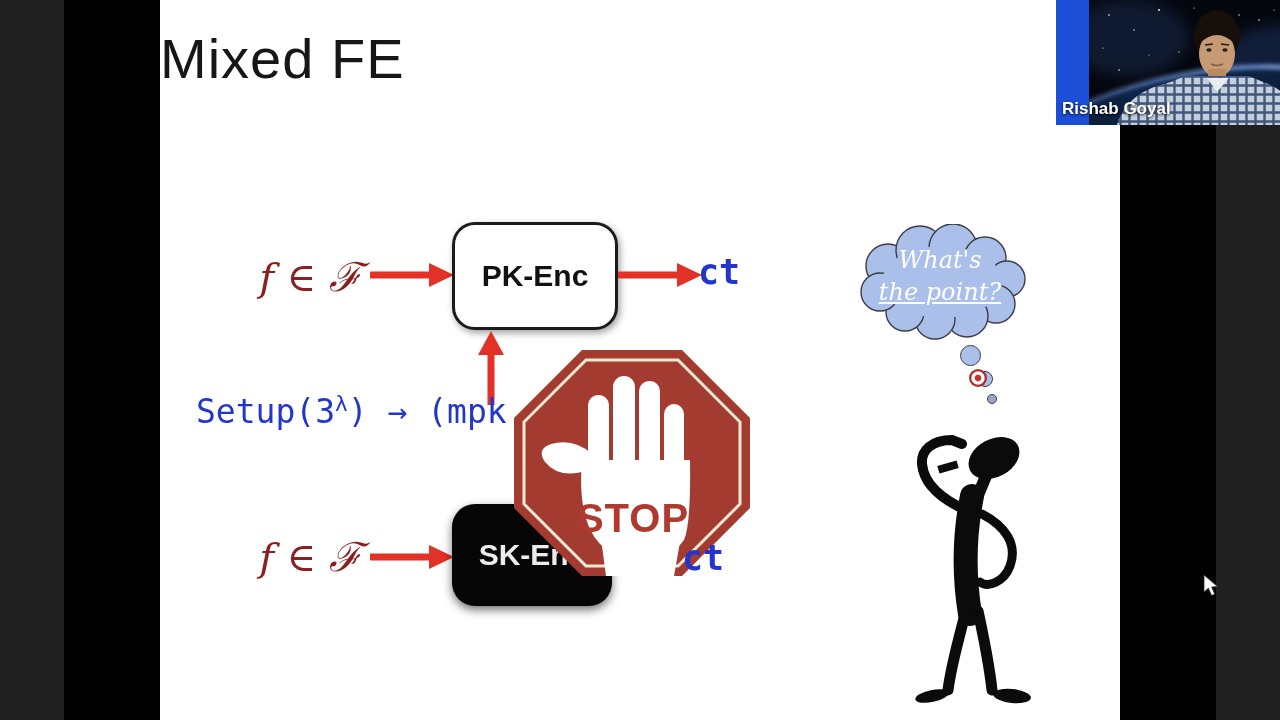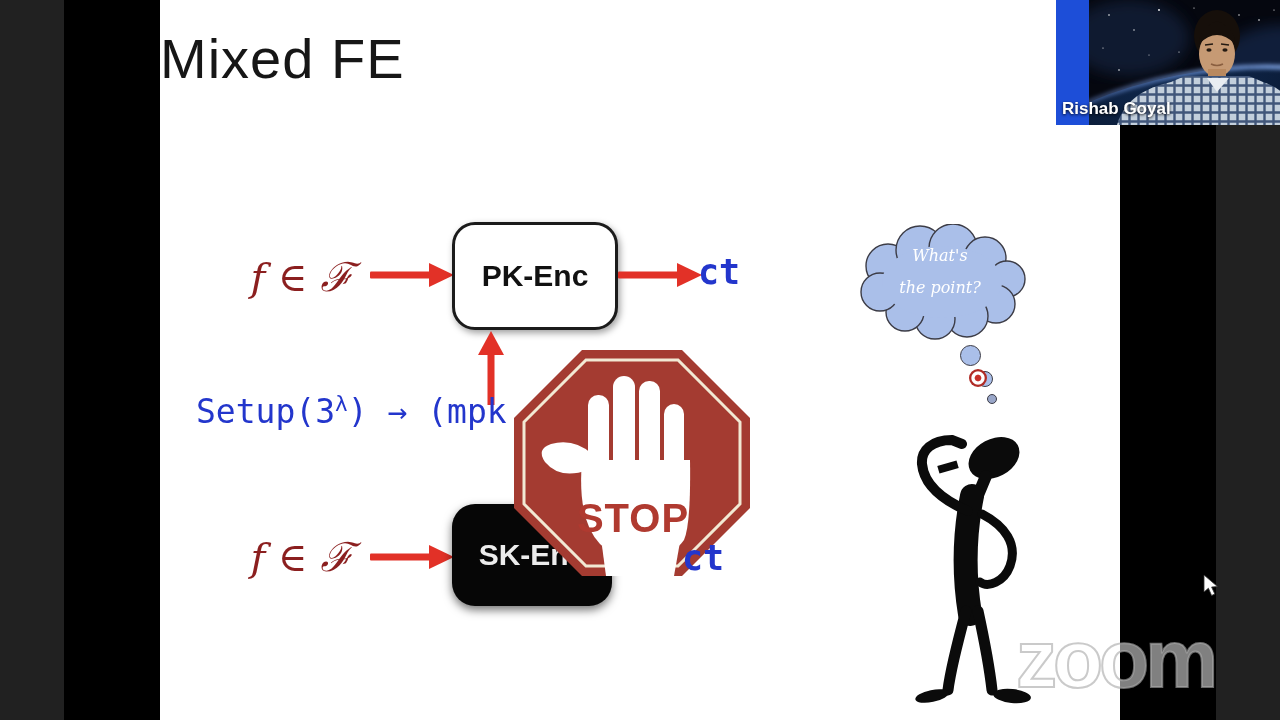--- a/index.html
+++ b/index.html
@@ -12,21 +12,21 @@
   .mono{font-family:"DejaVu Sans Mono",monospace;}
   .mathit{font-family:"DejaVu Serif",serif;font-style:italic;}
 
   
   .title-row{position:absolute;left:0;top:26px;width:100%;display:flex;justify-content:space-between;
              align-items:baseline;gap:16px;}
   .title-main{font-size:56px;font-weight:400;color:#161616;letter-spacing:1px;}
   .title-ref{font-size:24px;color:#222;}
 
   
-  .fin{position:absolute;font-size:40px;color:#8b1f1f;width:120px;text-align:center;}
+  .fin{position:absolute;font-size:40px;color:#8b1f1f;width:120px;text-align:right;}
   .ct{position:absolute;font-size:35px;color:#2336cc;font-weight:600;}
   .enc-box{position:absolute;width:160px;height:102px;border-radius:23px;display:flex;
            align-items:center;justify-content:center;font-weight:bold;font-size:30px;}
   .pk{left:292px;top:222px;background:#fff;border:3px solid #1b1b1b;color:#111;
       box-shadow:2px 3px 7px rgba(0,0,0,.38);}
   .sk{left:292px;top:504px;background:#060606;color:#ececec;
       box-shadow:0 4px 10px rgba(0,0,0,.55);}
   .setup-line{position:absolute;left:36px;top:392px;font-size:33px;color:#2336cc;white-space:nowrap;}
   .setup-line sup{font-size:21px;vertical-align:12px;}
 
@@ -39,22 +39,22 @@
 
   .harrow,.varrow{position:absolute;}
 
   
   #stop{position:absolute;left:352px;top:348px;z-index:5;}
   .ct3{z-index:6;}
 
   
   #bubble{position:absolute;left:690px;top:224px;width:180px;height:118px;}
   .bubble-text{position:absolute;width:100%;text-align:center;color:#ffffff;
-               font-family:"DejaVu Serif",serif;font-style:italic;font-size:16px;}
-  .bt1{top:22px;} .bt2{top:54px;}
+               font-family:"DejaVu Serif",serif;font-style:italic;font-size:24px;}
+  .bt1{top:22px;} .bt2{top:54px;text-decoration:underline;}
   .trail{position:absolute;border-radius:50%;background:#aabfe9;border:1.5px solid #3c3c46;box-sizing:border-box;}
   #laser{position:absolute;left:809px;top:369px;width:18px;height:18px;border-radius:50%;z-index:3;
          background:radial-gradient(circle,#c8302a 0 22%,#ffffff 30% 48%,#b02c26 56% 80%,rgba(176,44,38,.25) 88%,transparent 92%);}
 
   #stickman{position:absolute;left:750px;top:426px;z-index:3;}
 
   
   #watermark{position:absolute;left:1016px;top:612px;z-index:40;font-size:82px;font-weight:bold;
              letter-spacing:-4px;color:rgba(255,255,255,.5);
              -webkit-text-stroke:2px rgba(170,170,170,.62);}
@@ -165,21 +165,20 @@
         <path d="M58 85 C35 75 14 60 12 38 C11 24 22 14 42 14 L52 18" stroke-width="10"></path>
         <path d="M72 88 C95 100 108 118 100 140 C94 156 78 162 70 156" stroke-width="9"></path>
         <path d="M56 185 C46 222 40 248 38 264" stroke-width="11"></path>
         <path d="M68 185 C76 222 80 246 82 264" stroke-width="11"></path>
         <ellipse cx="22" cy="270" rx="17" ry="6" transform="rotate(-12 22 270)" fill="#0b0b0b" stroke="none"></ellipse>
         <ellipse cx="102" cy="270" rx="19" ry="7" transform="rotate(6 102 270)" fill="#0b0b0b" stroke="none"></ellipse>
       </g>
     </svg>
   </div>
 
-  <div id="watermark">zoom</div>
 
   <div id="webcam">
     <svg width="224" height="125" viewBox="0 0 224 125">
       <defs>
         <radialGradient id="earthG" cx="50%" cy="0%" r="90%">
           <stop offset="0" stop-color="#10294f"></stop>
             <stop offset="55%" stop-color="#071226"></stop>
             <stop offset="100%" stop-color="#02060d"></stop>
         </radialGradient>
         <linearGradient id="rimG" x1="0" y1="0" x2="1" y2="0">

